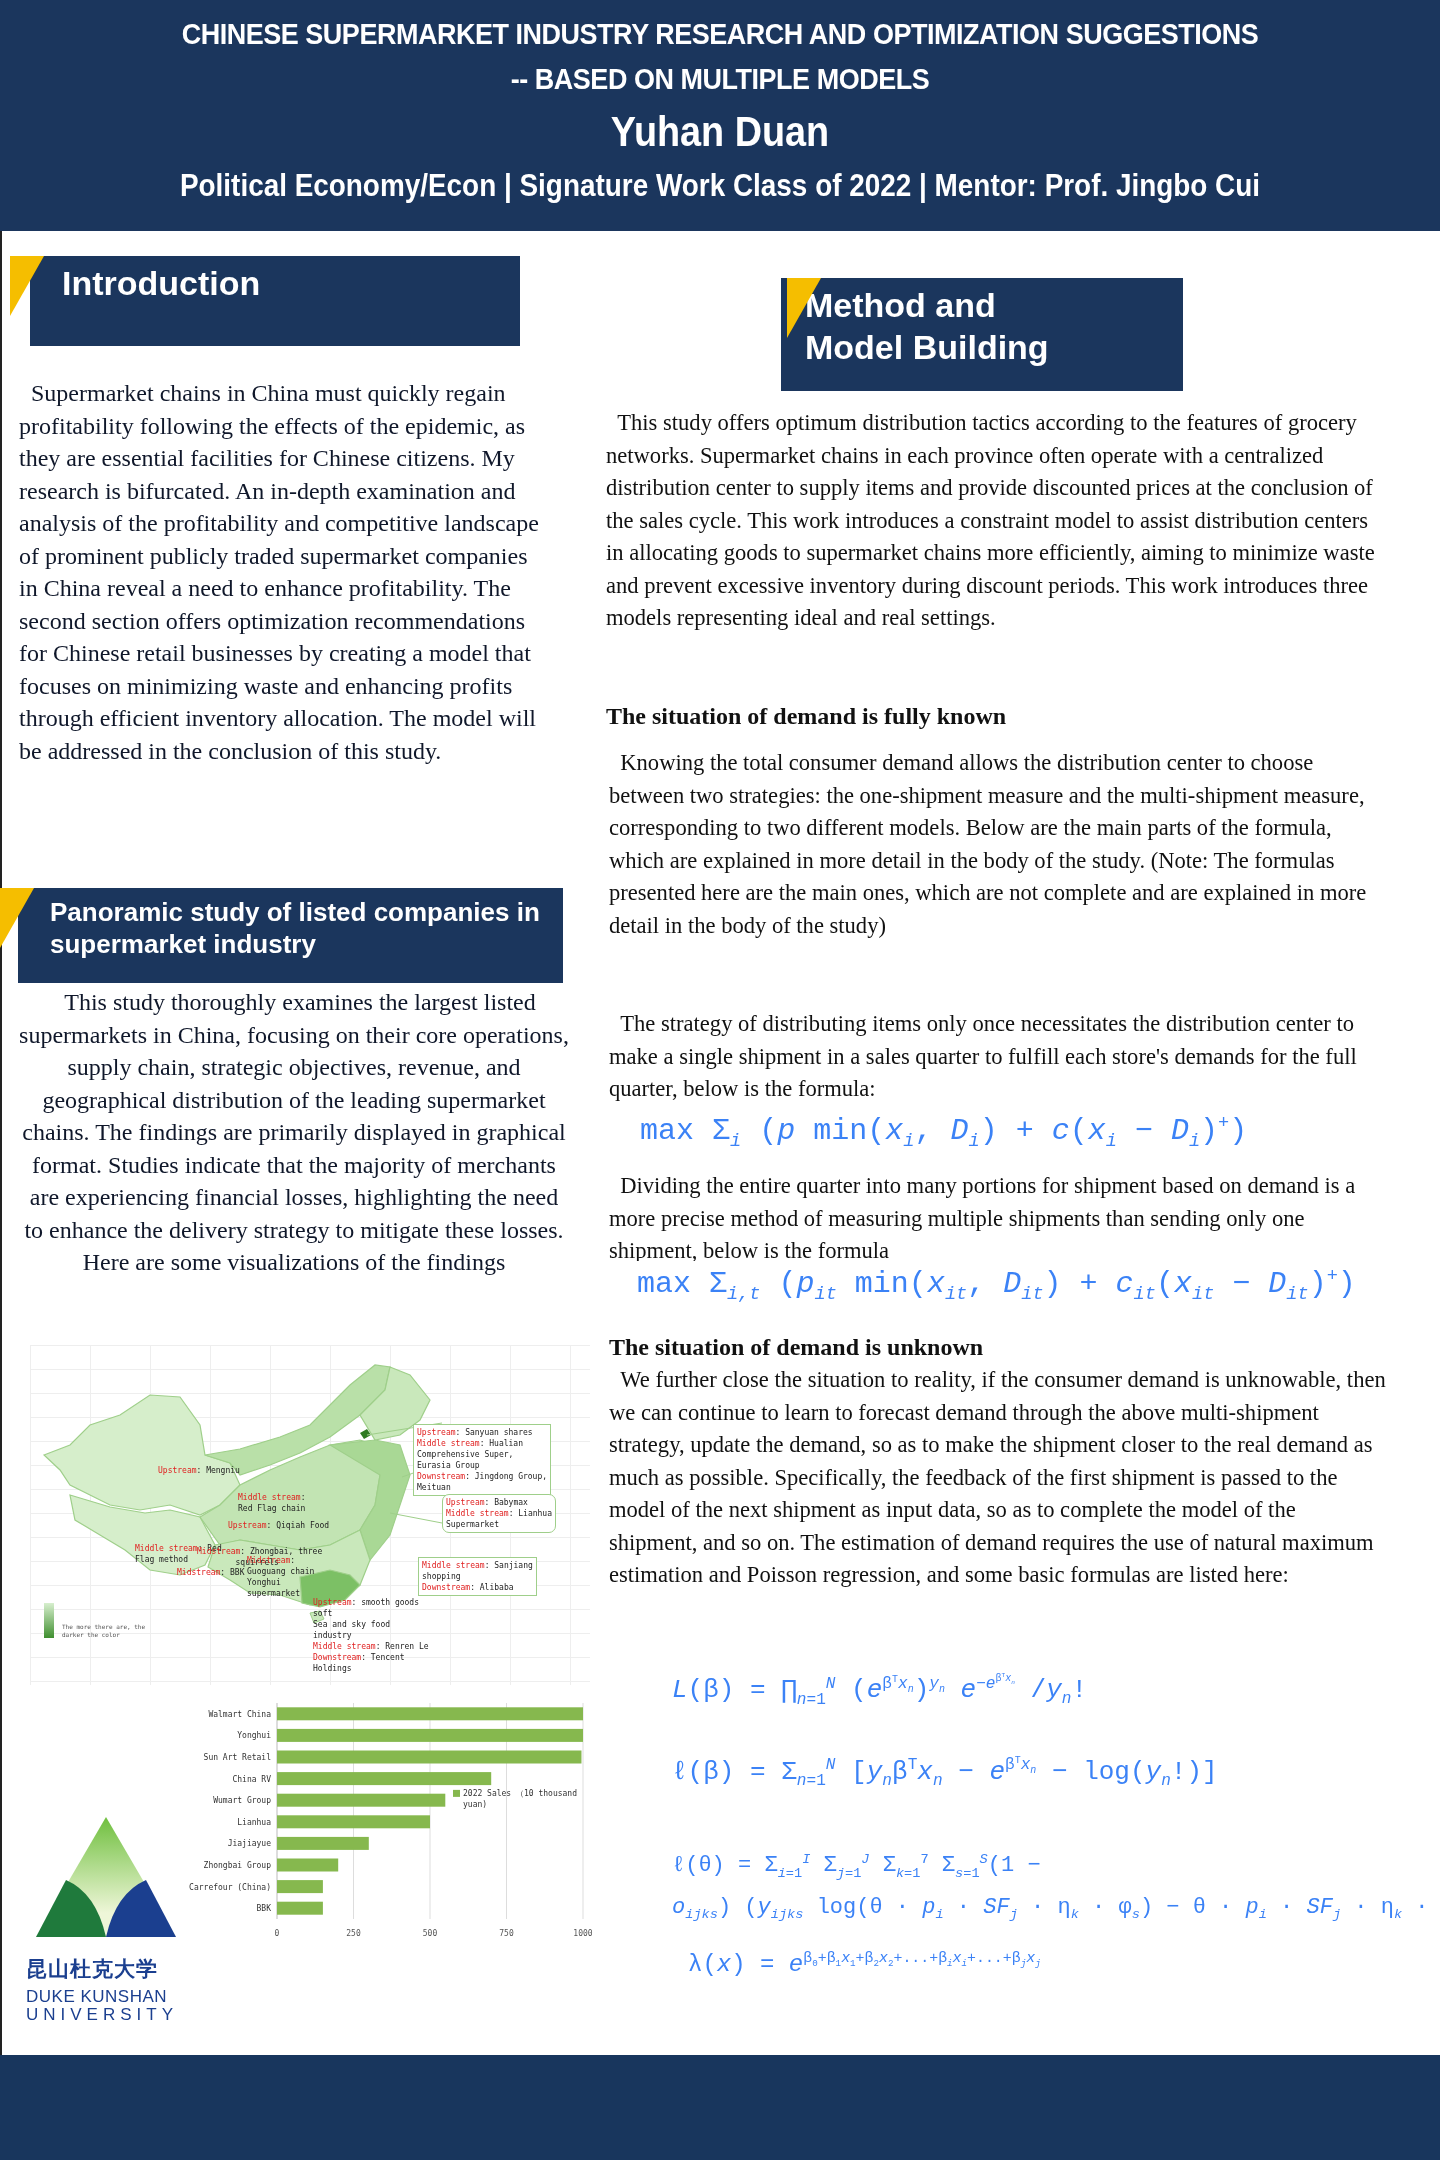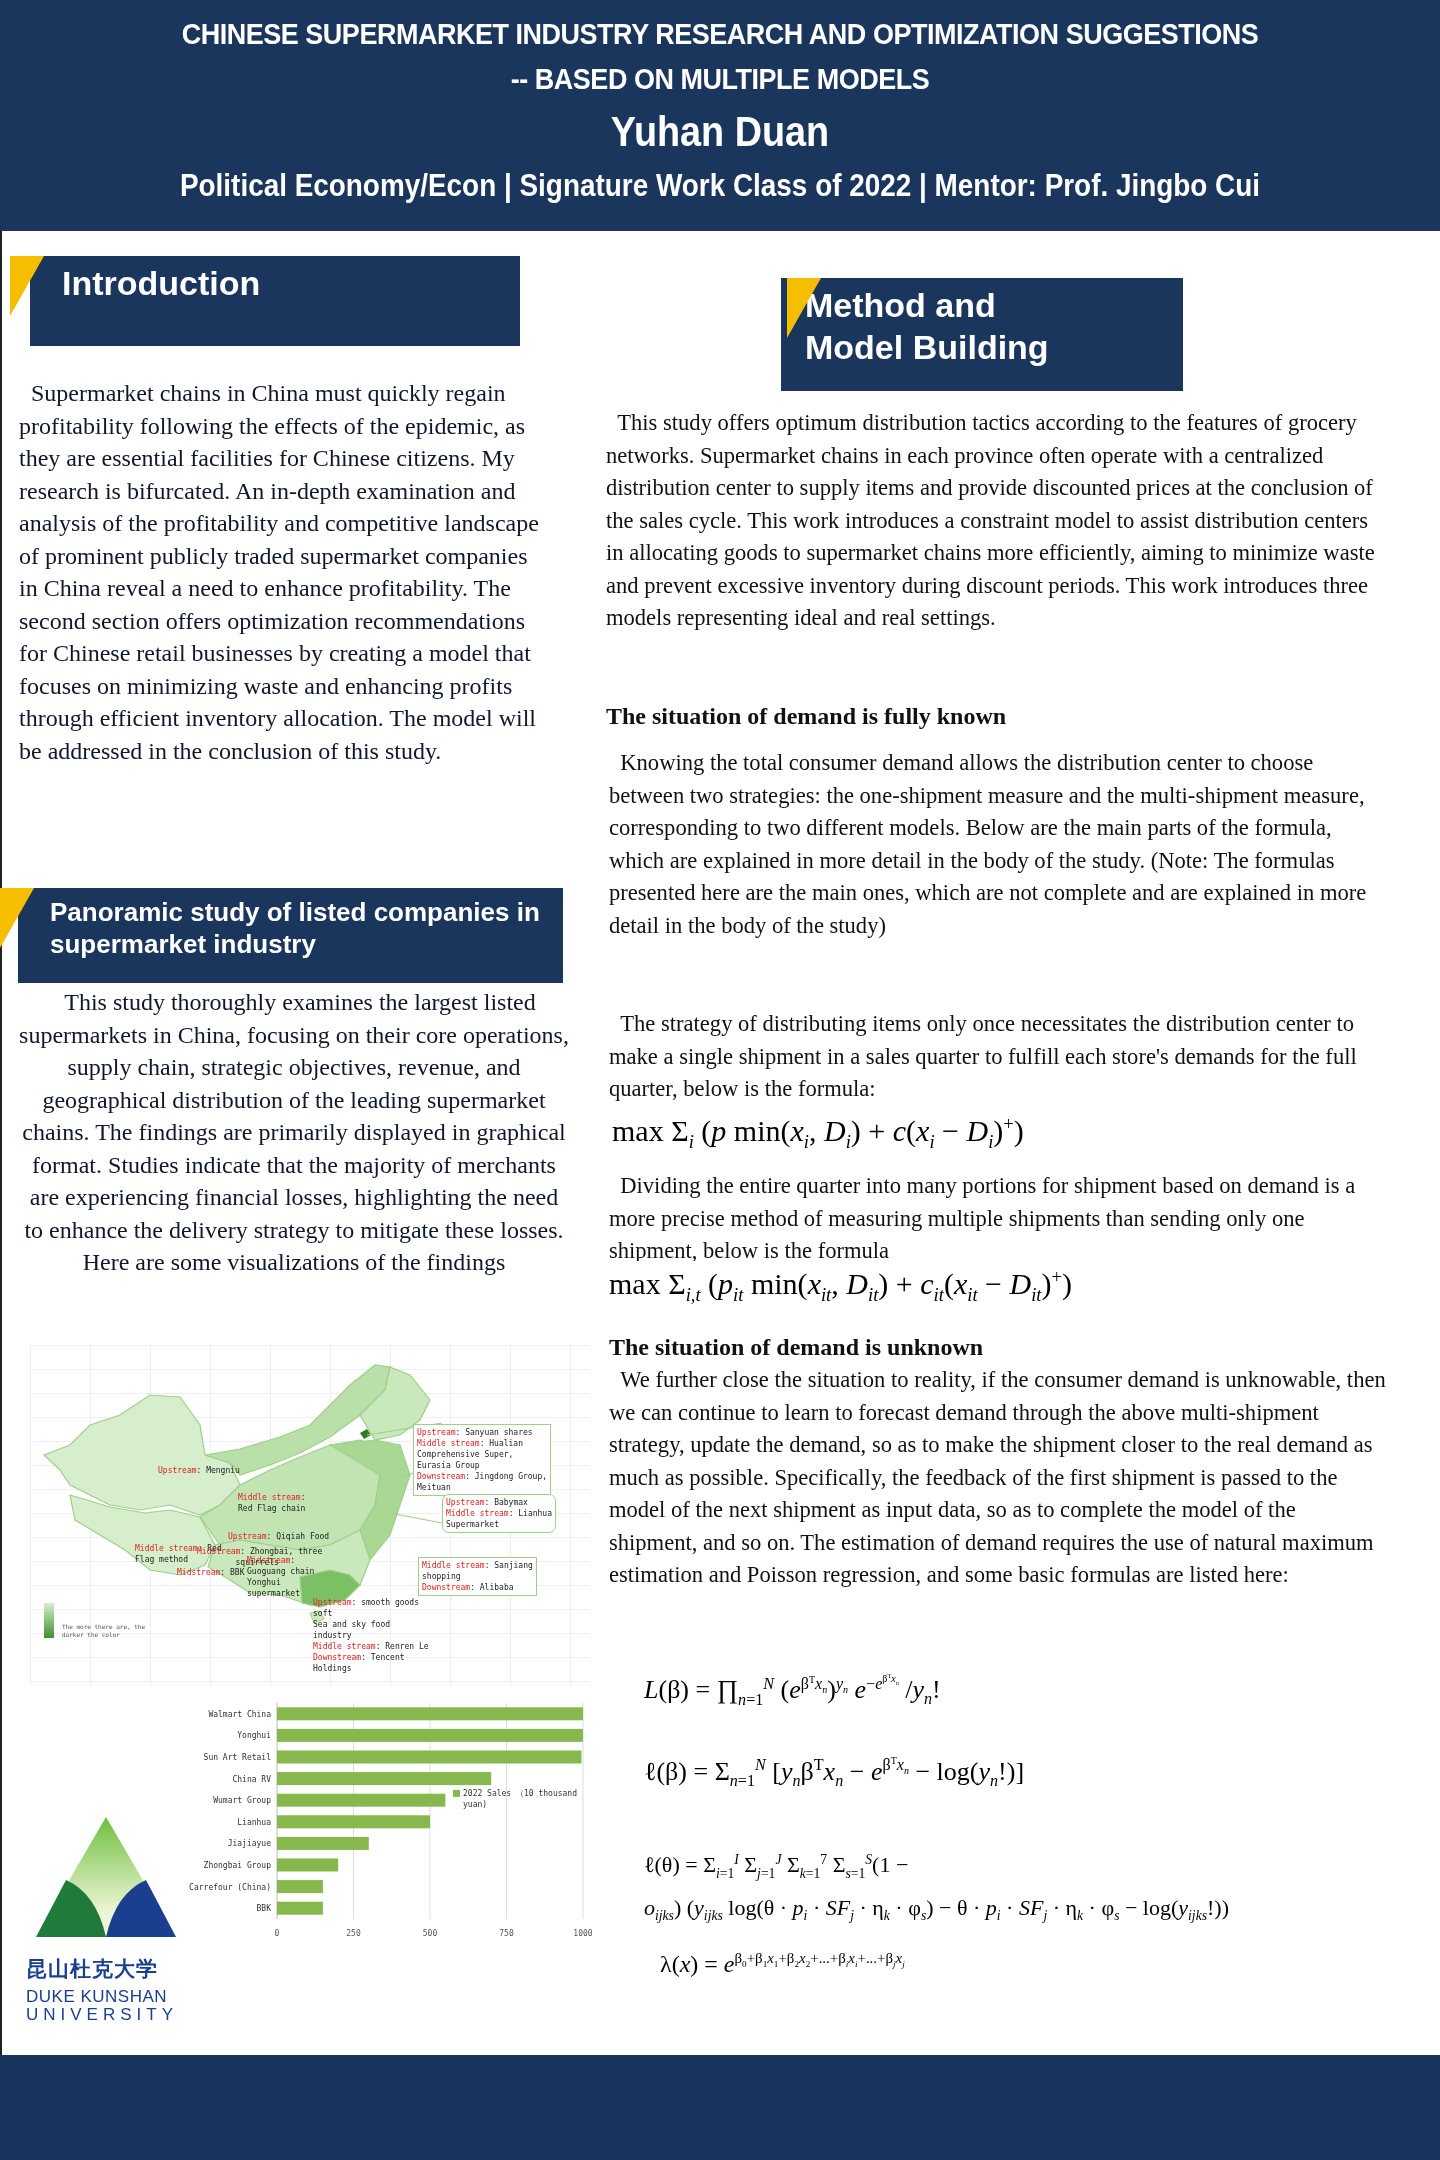--- a/index.html
+++ b/index.html
@@ -36,21 +36,21 @@
 
   .rpara { position: absolute; font-size: 24px; line-height: 32.5px; color: #111; transform-origin: left top; }
   .method-text { left: 606px; top: 406px; width: 820px; transform: scaleX(0.94); }
   .known-head { position: absolute; left: 606px; top: 703px; font-size: 24px; font-weight: bold; }
   .known-text { left: 609px; top: 746px; width: 830px; transform: scaleX(0.94); }
   .one-text { left: 609px; top: 1007px; width: 830px; transform: scaleX(0.94); }
   .multi-text { left: 609px; top: 1169px; width: 830px; height: 92px; overflow: hidden; transform: scaleX(0.94); }
   .unknown-head { position: absolute; left: 609px; top: 1334px; font-size: 24px; font-weight: bold; }
   .unknown-text { left: 609px; top: 1363px; width: 830px; transform: scaleX(0.94); }
 
-  .formula { position: absolute; font-family: Liberation Serif, serif; color: #000000; white-space: nowrap; }
+  .formula { position: absolute; font-family: Liberation Mono, monospace; color: #3b82f6; white-space: nowrap; margin-left: 28px; }
   .formula i { font-style: italic; }
   .formula sub, .formula sup { font-size: 62%; }
   .f1 { left: 612px; top: 1113px; font-size: 30px; }
   .f2 { left: 609px; top: 1266px; font-size: 30px; }
   .f3 { left: 644px; top: 1672px; font-size: 26px; }
   .f4 { left: 644px; top: 1755px; font-size: 26px; }
   .f5 { left: 644px; top: 1843px; font-size: 22px; line-height: 34px; }
   .f6 { left: 660px; top: 1950px; font-size: 24px; }
 
   .map-wrap { position: absolute; left: 30px; top: 1345px; width: 560px; height: 340px;
@@ -113,21 +113,21 @@
     <line x1="337" y1="90" x2="412" y2="78" stroke="#9fcf8a" stroke-width="1"></line>
     <line x1="372" y1="132" x2="412" y2="118" stroke="#9fcf8a" stroke-width="1"></line>
     <line x1="360" y1="168" x2="412" y2="178" stroke="#9fcf8a" stroke-width="1"></line>
   </svg>
 
   <div class="map-label" style="left:128px; top:120px;"><span class="red">Upstream</span><span>: Mengniu</span></div>
   <div class="map-label" style="left:105px; top:198px;"><span class="red">Middle stream</span><span>: Red</span><br><span>Flag method</span></div>
   <div class="map-label" style="left:167px; top:201px;"><span class="red">Midstream</span><span>: Zhongbai,  three</span><br>&nbsp;&nbsp;&nbsp;&nbsp;&nbsp;&nbsp;&nbsp;&nbsp;<span>squirrels</span></div>
   <div class="map-label" style="left:147px; top:222px;"><span class="red">Midstream</span><span>: BBK</span></div>
   <div class="map-label" style="left:208px; top:147px;"><span class="red">Middle stream</span><span>:</span><br><span>Red Flag chain</span></div>
-  <div class="map-label" style="left:198px; top:175px;margin-top:11px;"><span class="red">Upstream</span><span>: Qiqiah Food</span></div>
+  <div class="map-label" style="left:198px; top:175px;"><span class="red">Upstream</span><span>: Qiqiah Food</span></div>
   <div class="map-label" style="left:217px; top:210px;"><span class="red">Midstream</span><span>:</span><br><span>Guoguang chain</span><br><span>Yonghui</span><br><span>supermarket</span></div>
   <div class="map-label" style="left:283px; top:252px;"><span class="red">Upstream</span><span>: smooth goods</span><br><span>soft</span><br><span>Sea and sky food</span><br><span>industry</span><br><span class="red">Middle stream</span><span>: Renren Le</span><br><span class="red">Downstream</span><span>: Tencent</span><br><span>Holdings</span></div>
 
   <div class="map-box" style="left:383px; top:79px;"><span class="red">Upstream</span><span>: Sanyuan shares</span><br><span class="red">Middle stream</span><span>: Hualian</span><br><span>Comprehensive Super,</span><br><span>Eurasia Group</span><br><span class="red">Downstream</span><span>: Jingdong Group,</span><br><span>Meituan</span></div>
   <div class="map-box" style="left:412px; top:149px;border-radius:7px;"><span class="red">Upstream</span><span>: Babymax</span><br><span class="red">Middle stream</span><span>: Lianhua</span><br><span>Supermarket</span></div>
   <div class="map-box" style="left:388px; top:212px;"><span class="red">Middle stream</span><span>: Sanjiang</span><br><span>shopping</span><br><span class="red">Downstream</span><span>: Alibaba</span></div>
 
   <div class="legend-bar"></div>
   <div class="legend-text"><span>The more there are, the</span><br><span>darker the color</span></div>
 </div>

